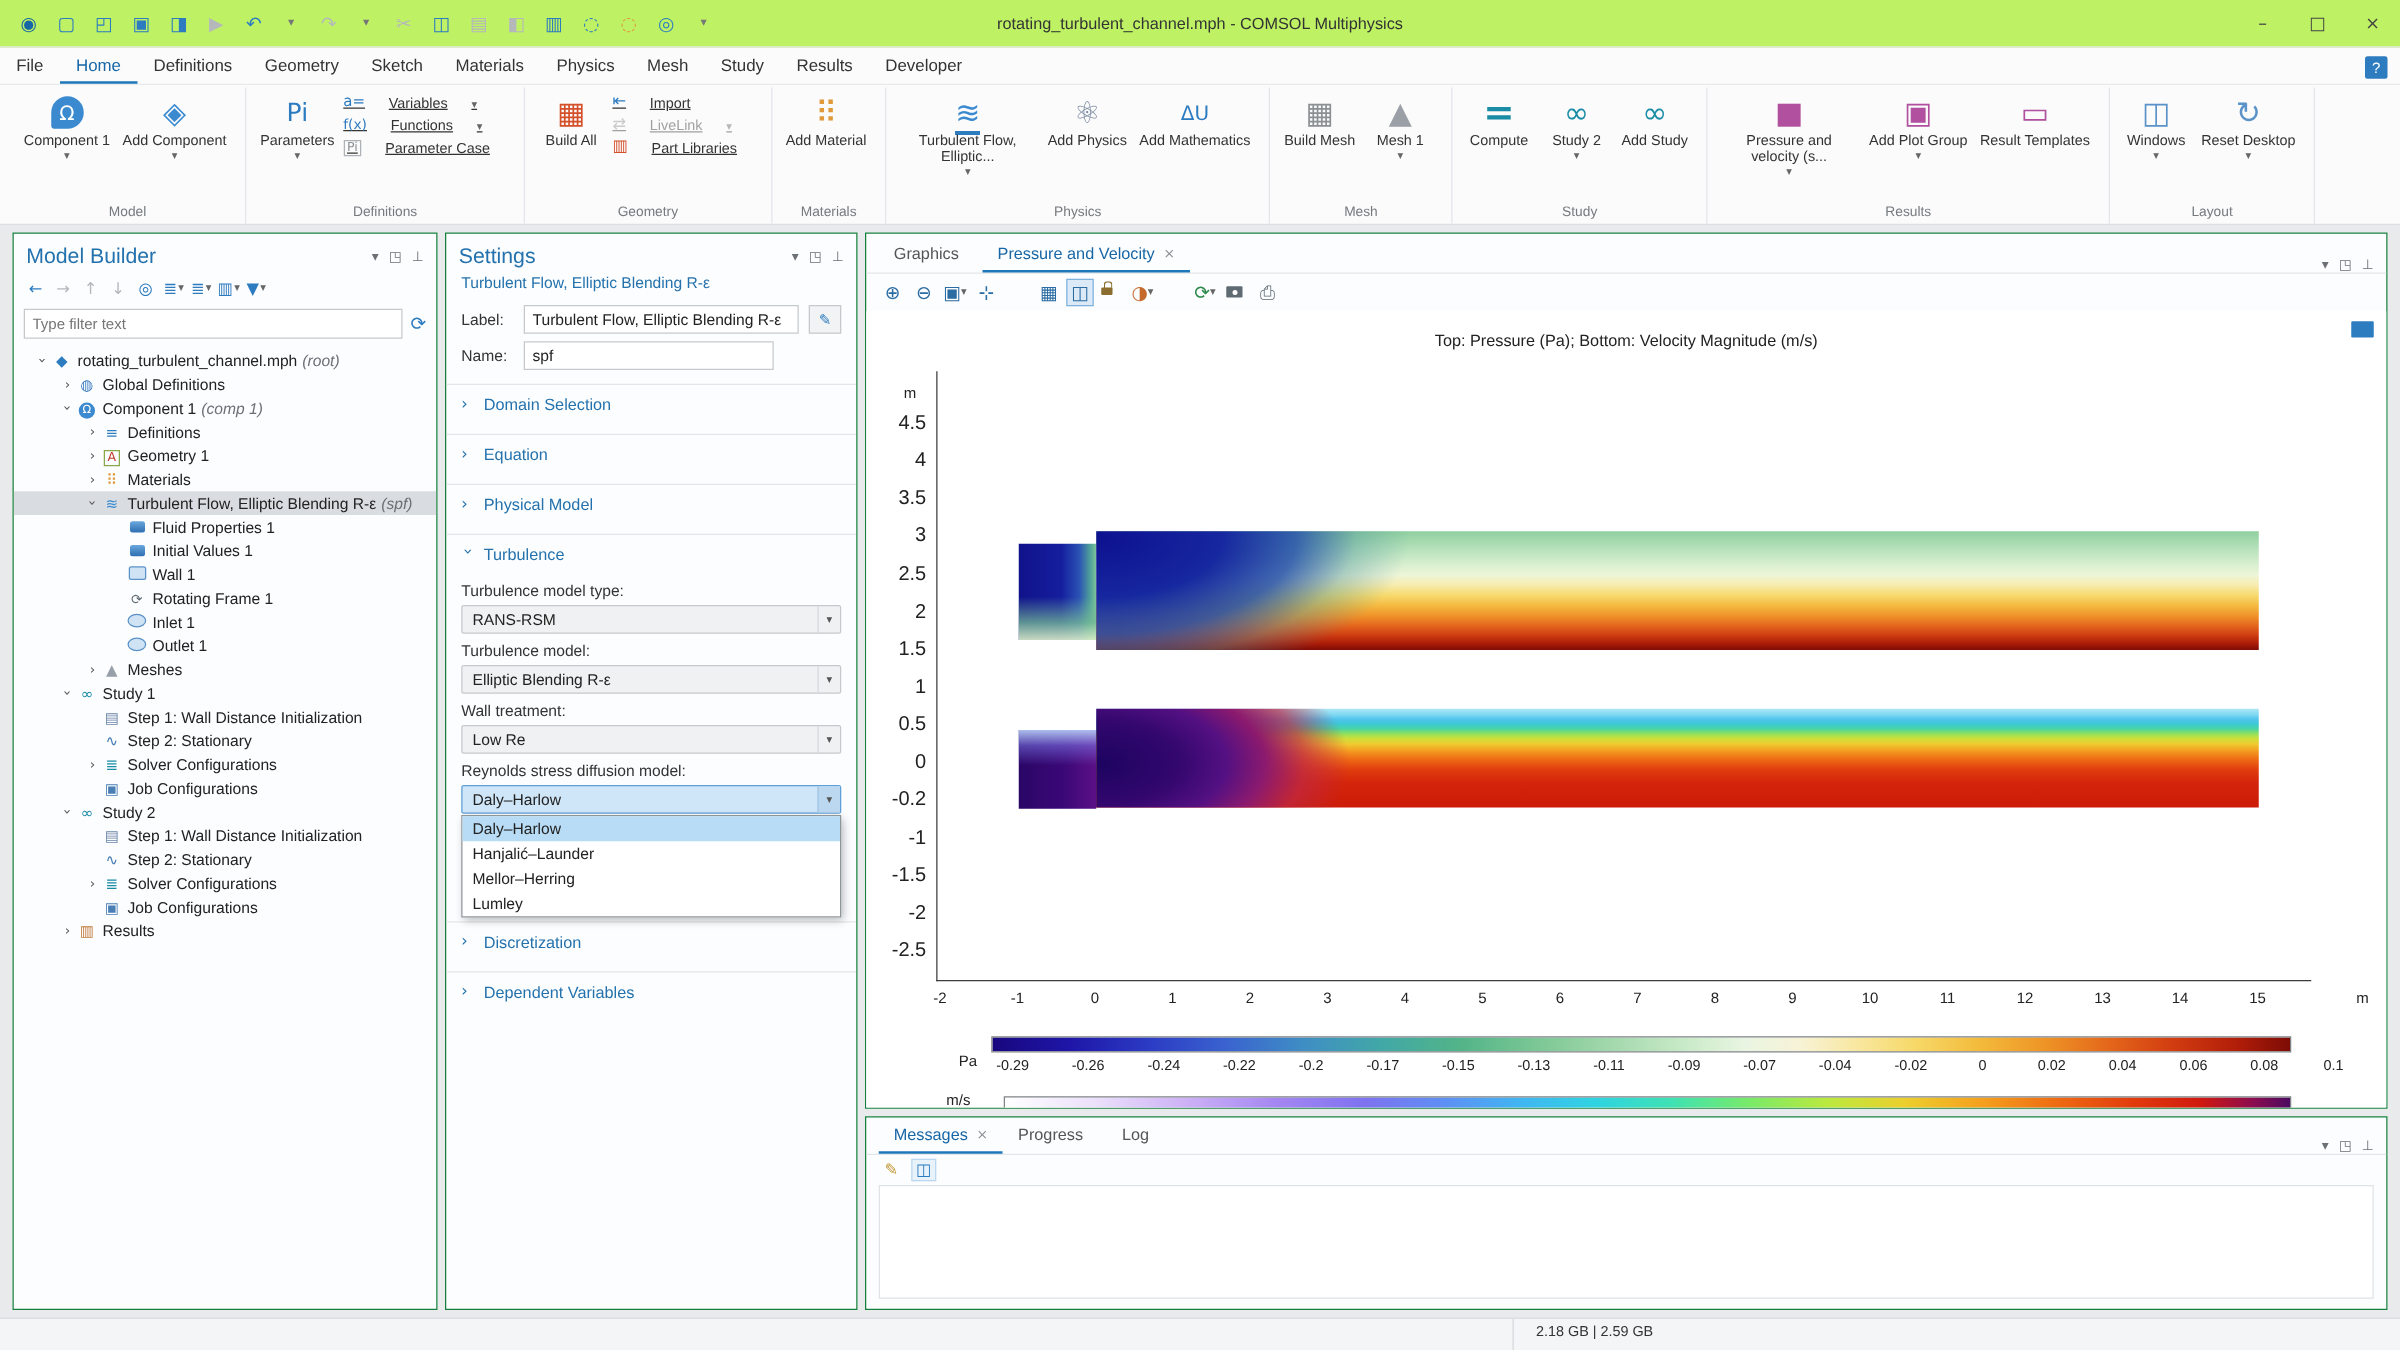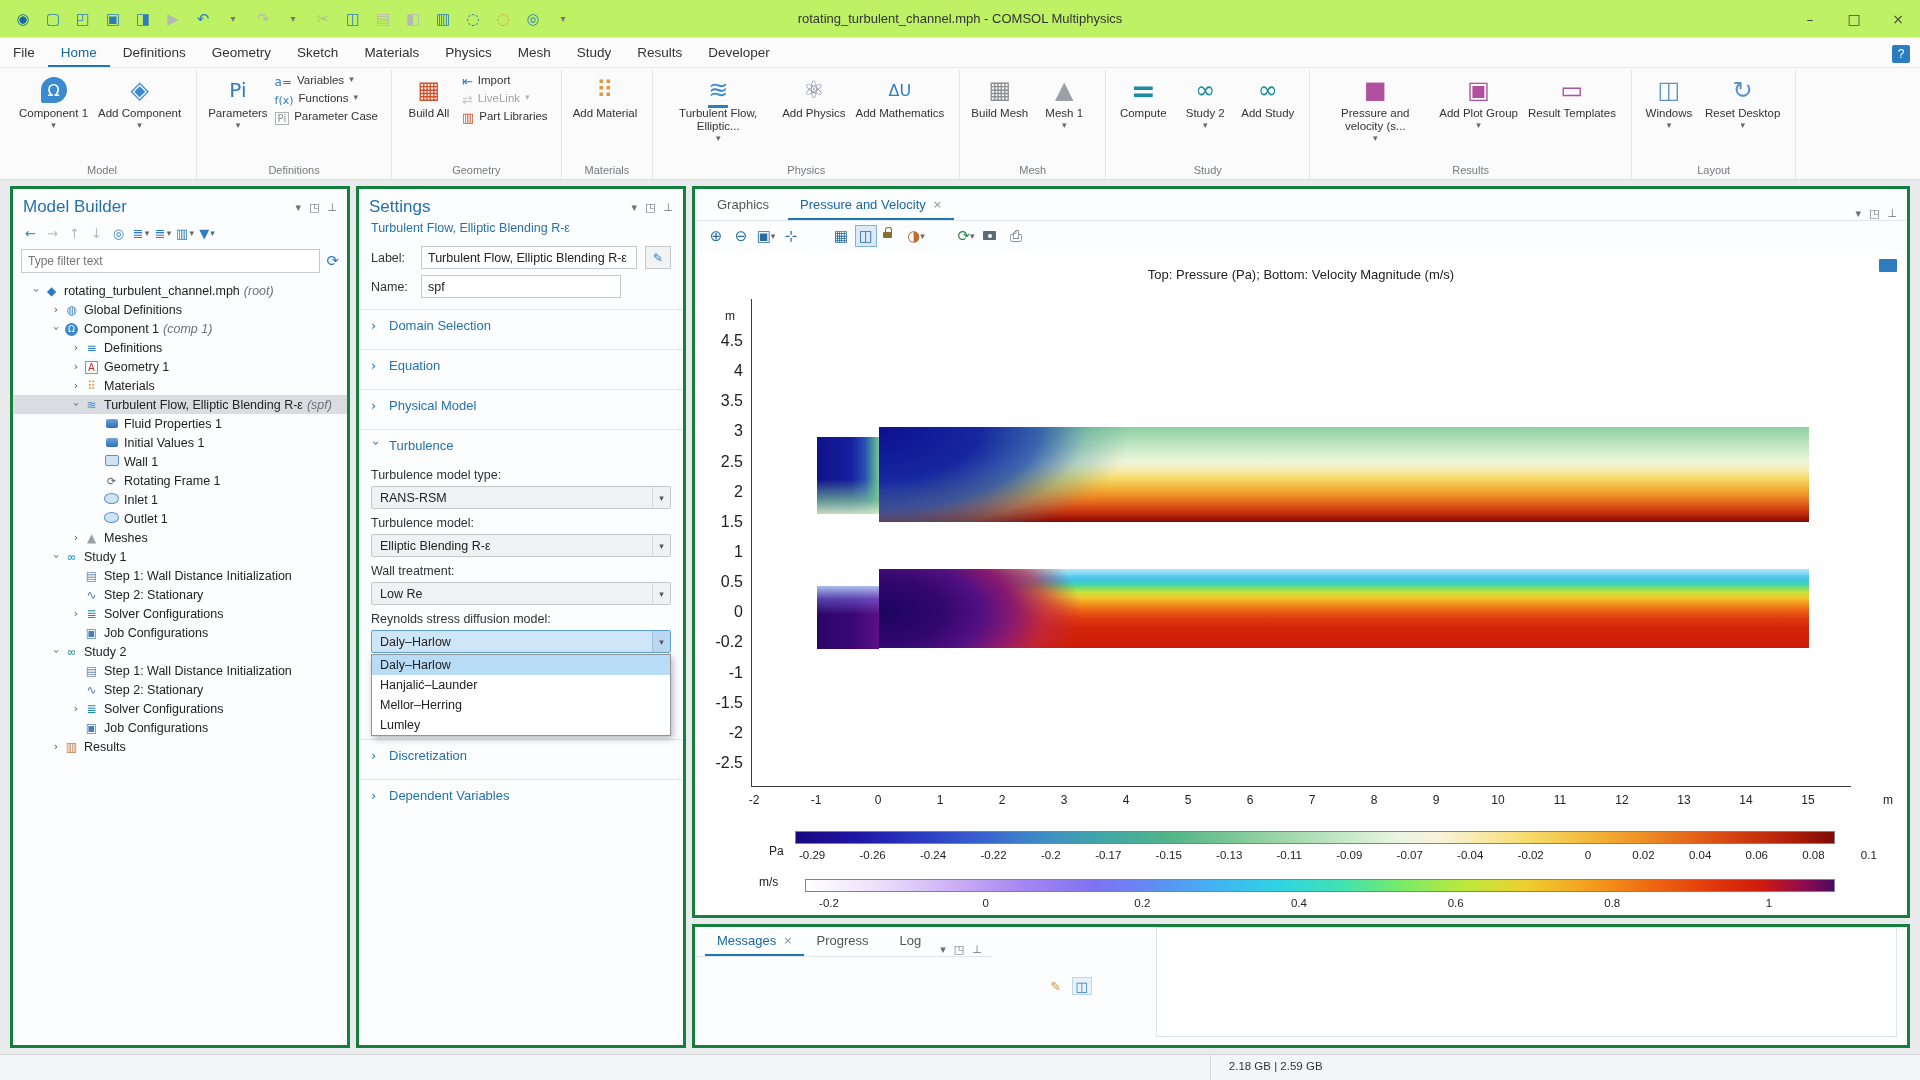--- a/index.html
+++ b/index.html
@@ -46,21 +46,21 @@
   .ribbon { background:#fbfbfc; display:flex; align-items:stretch; padding:2px 8px 0; border-bottom:1px solid #dcdfe2; }
   .rb-group { display:flex; flex-direction:column; border-right:1px solid #e3e5e8; padding:2px 6px 0; }
   .rb-content { display:flex; align-items:flex-start; flex:1; }
   .rb-big { min-width:62px; max-width:118px; padding:3px 5px; display:flex; flex-direction:column; align-items:center;
     text-align:center; cursor:default; }
   .rb-big .chip { height:30px; display:flex; align-items:center; justify-content:center; font-size:24px; margin-bottom:2px; }
   .rb-big .rb-lbl { font-size:11.5px; line-height:13px; color:#333; }
   .rb-big[data-active="true"] .chip { box-shadow:0 3px 0 #2e7cc0; }
   .rb-big[data-disabled="true"], .rb-small[data-disabled="true"] { opacity:.45; filter:grayscale(1); }
   .rb-smalls { display:flex; flex-direction:column; justify-content:center; gap:3px; padding:2px 2px; }
-  .rb-small { display:flex; align-items:flex-start; gap:5px; font-size:11.5px; color:#333; cursor:default; }
+  .rb-small { display:flex; align-items:flex-end; gap:19px; font-size:11.5px; color:#333; cursor:default;text-decoration:underline; }
   .rb-small .chip { font-size:13px; }
   .caret { font-size:9px; color:#666; }
   .rb-label { text-align:center; font-size:11px; color:#767a7e; padding:2px 0 3px; }
   .chip{ font-family:"DejaVu Sans",sans-serif; }
   .chip[data-icon="app-builder"]::before{content:"A"; color:#1f9d6e; font-weight:bold; font-size:26px;}
   .chip[data-icon="model-manager"]::before{content:"▤"; color:#e09a3c;}
   .chip[data-icon="component"]::before{content:"Ω"; background:#3b8ad0; color:#fff; border-radius:50% 50% 50% 10%;
     width:26px; height:26px; font-size:16px; display:flex; align-items:center; justify-content:center;}
   .chip[data-icon="add-component"]::before{content:"◈"; color:#3b8ad0;}
   .chip[data-icon="parameters"]::before{content:"Pi"; color:#2e7cc0; font-size:20px;}
@@ -81,21 +81,21 @@
   .chip[data-icon="study"]::before{content:"∞"; color:#1b8ca6;}
   .chip[data-icon="add-study"]::before{content:"∞"; color:#1b8ca6;}
   .chip[data-icon="result-plot"]::before{content:"■"; color:#b0509e;}
   .chip[data-icon="add-plot-group"]::before{content:"▣"; color:#b0509e;}
   .chip[data-icon="result-templates"]::before{content:"▭"; color:#b0509e;}
   .chip[data-icon="windows"]::before{content:"◫"; color:#5b93c8;}
   .chip[data-icon="reset-desktop"]::before{content:"↻"; color:#5b93c8;}
 
   
   .workspace { display:flex; gap:6px; padding:6px 10px; min-height:0; }
-  .panel { background:#fcfdfe; border:3px solid #15803d; }
+  .panel { background:#fcfdfe; border:1px solid #15803d; }
 
   
   .model-builder { width:340px; display:flex; flex-direction:column; }
   .pb-head { display:flex; align-items:center; padding:8px 10px 4px; }
   .pb-title { font-size:17px; color:#2472ad; }
   .pb-corner { margin-left:auto; display:flex; gap:8px; color:#6b7075; font-size:11px; }
   .pb-corner span { cursor:default; }
   .mb-toolbar { display:flex; align-items:center; gap:2px; padding:2px 8px 4px; }
   .mb-btn { min-width:20px; height:20px; display:flex; align-items:center; justify-content:center;
     font-size:13px; color:#2e7cc0; }
@@ -224,21 +224,21 @@
   .pa-bar { left:100px; top:580px; width:1040px;
     background:linear-gradient(to right,#18077e 0%,#1e16a8 6%,#2b3bc4 12%,#3a63cf 18%,#3f8ec4 24%,#41a8a6 30%,#52b488 36%,#7cc795 42%,#a5d9ae 48%,#cdeccb 54%,#e9f5e2 58%,#f7f3d8 62%,#f8e9a8 66%,#f7d969 71%,#f3bb3c 76%,#ee9526 81%,#e4671b 86%,#d23c10 91%,#b01d09 96%,#7d0c05 100%); }
   .ms-bar { left:110px; top:628px; width:1030px;
     background:linear-gradient(to right,#ffffff 0%,#ece0fb 7%,#cdb2f6 14%,#a687f2 21%,#7e72f0 28%,#5f8ef4 34%,#41b5f2 40%,#2fd4e2 46%,#3fe2b2 52%,#7aea68 58%,#bbe93e 64%,#eccf2e 70%,#f5a01e 76%,#ee6a12 82%,#e13a0c 88%,#d0190f 93%,#8e0d4e 97%,#4c0a60 100%); }
   .cb-ticks { position:absolute; display:flex; justify-content:space-between; font-size:11.5px; color:#222;margin-left:24px; }
   .pa-ticks { left:80px; top:598px; width:1080px; }
   .ms-ticks { left:100px; top:646px; width:960px; }
   .cbt { min-width:20px; text-align:center; }
 
   
-  .messages { height:124px; display:flex; flex-direction:row;gap:44px; }
+  .messages { height:155px; display:flex; flex-direction:column; }
   .msg-toolbar { display:flex; align-items:center; gap:6px; padding:3px 10px; }
   .msg-icon { width:20px; height:18px; display:flex; align-items:center; justify-content:center;
     color:#c59a3c; font-size:13px; font-family:"DejaVu Sans",sans-serif; }
   .msg-icon[data-icon="copy"]{ color:#2e7cc0; border:1px solid #bcd8f0; background:#e8f2fb; }
   .msg-content { flex:1; margin:0 10px 8px; background:#fff; border:1px solid #e0e3e6; }
 
   
   .statusbar { background:#f4f5f6; border-top:1px solid #d5d8db; position:relative; font-size:11.5px; color:#333; }
   .mem { position:absolute; left:64%; top:5px; }
   .mem-sep { position:absolute; left:63%; top:0; width:1px; height:100%; background:#d5d8db; }

